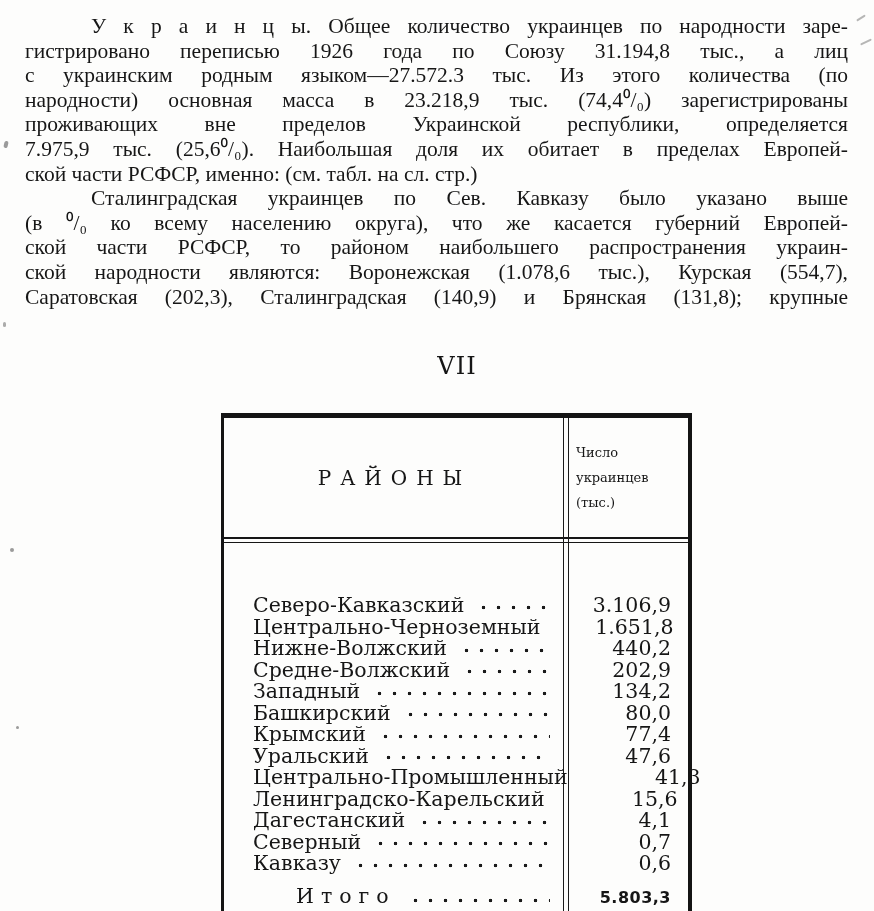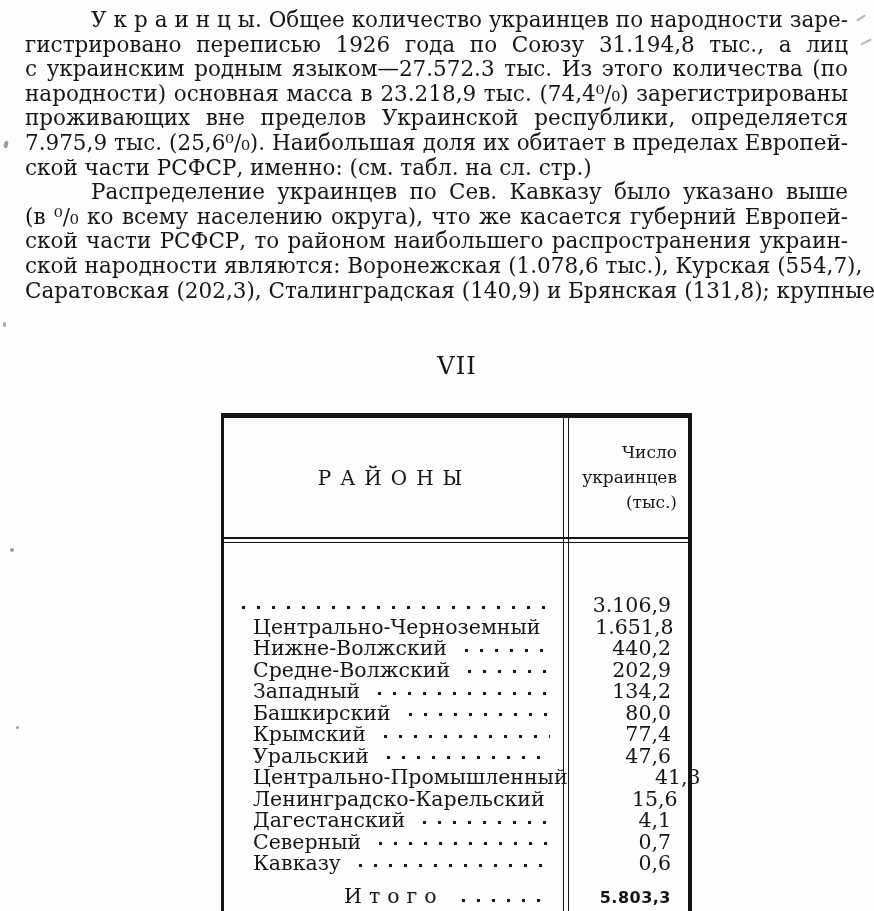--- a/index.html
+++ b/index.html
@@ -7,21 +7,21 @@
     position: relative;
     width: 874px; height: 911px;
     margin: 0 auto;
     background: #fdfdfc;
     font-family: "DejaVu Serif", serif;
     color: #161616;
     overflow: hidden;
   }
 
   
-  .text-block { position:absolute; top:8px; left:25px; width:823px; }
+  .text-block { position:absolute; top:14px; left:25px; width:823px;font-family:Liberation Serif, serif; }
   .pline {
     font-size: 21.5px;
     line-height: 24.6px;
     height: 24.6px;
     text-align: justify;
     text-align-last: justify;
     white-space: nowrap;
     overflow: visible;
   }
   .pline.indent { text-indent: 66px; }
@@ -48,21 +48,21 @@
     border-left:1.5px solid #1a1a1a;
     border-right:1.5px solid #1a1a1a;
   }
   .thead { position:relative; height:119px; display:flex; }
   .th-regions {
     width:341px; display:flex; align-items:center; justify-content:center;
     font-size:20px; letter-spacing:9px; box-sizing:border-box;
   }
   .th-count {
     flex:1; display:flex; align-items:center; justify-content:center;
-    text-align:right; font-size:17px; line-height:25px; padding:14px 11px;
+    text-align:left; font-size:13px; line-height:25px; padding:14px 11px;
   }
   .double-rule {
     height:6px; box-sizing:border-box;
     border-top:2.5px solid #161616;
     border-bottom:1.3px solid #161616;
   }
   .tbody { padding-top:50px; position:relative; }
   .trow { display:flex; align-items:baseline; height:21.5px; font-size:20.5px; }
   .rname { flex:0 0 auto; padding-left:29px; white-space:nowrap; }
   .dots {
@@ -71,21 +71,21 @@
     background-image: radial-gradient(circle, #1b1b1b 1.55px, rgba(27,27,27,0) 2.05px);
     background-size: 15px 5px;
     background-repeat: repeat-x;
     background-position: 0 50%;
   }
   .rval {
     flex:0 0 auto; width:124px; box-sizing:border-box;
     text-align:right; padding-right:17px;
   }
   .trow.total { margin-top:11px; height:24px; }
-  .total-label { padding-left:120px; letter-spacing:7px; }
+  .total-label { padding-left:72px; letter-spacing:7px; }
   .trow.total .rval {
     font-family:"DejaVu Sans", sans-serif;
     font-weight:700; font-size:16px; letter-spacing:0.5px;
   }
 
   
   .speck { position:absolute; background:#4a4a4a; border-radius:50%; opacity:.55; }
   .speck.s1 { left:4px;  top:141px; width:4px; height:7px; border-radius:2px; transform:rotate(14deg); }
   .speck.s2 { left:10px; top:548px; width:4px; height:4px; }
   .speck.s3 { left:16px; top:726px; width:3px; height:3px; }
@@ -99,41 +99,42 @@
 <div class="page">
 
   <div class="text-block">
     <div class="pline indent">У к р а и н ц ы. Общее количество украинцев по народности заре-</div>
     <div class="pline">гистрировано переписью 1926 года по Союзу 31.194,8 тыс., а лиц</div>
     <div class="pline">с украинским родным языком—27.572.3 тыс. Из этого количества (по</div>
     <div class="pline">народности) основная масса в 23.218,9 тыс. (74,4⁰/₀) зарегистрированы</div>
     <div class="pline">проживающих вне пределов Украинской республики, определяется</div>
     <div class="pline">7.975,9 тыс. (25,6⁰/₀). Наибольшая доля их обитает в пределах Европей-</div>
     <div class="pline endline">ской части РСФСР, именно: (см. табл. на сл. стр.)</div>
-    <div class="pline indent">Распределение украинцев по Сев. Кавказу было указано выше</div>
+    <div class="pline indent">Сталинградская украинцев по Сев. Кавказу было указано выше</div>
     <div class="pline">(в ⁰/₀ ко всему населению округа), что же касается губерний Европей-</div>
     <div class="pline">ской части РСФСР, то районом наибольшего распространения украин-</div>
     <div class="pline">ской народности являются: Воронежская (1.078,6 тыс.), Курская (554,7),</div>
     <div class="pline">Саратовская (202,3), Сталинградская (140,9) и Брянская (131,8); крупные</div>
   </div>
 
   <div class="table-number">VII</div>
 
   <div class="stat-table">
     <div class="col-divider"></div>
 
     <div class="thead">
       <div class="th-regions">РАЙОНЫ</div>
       <div class="th-count">Число украинцев (тыс.)</div>
     </div>
 
     <div class="double-rule"></div>
 
     <div class="tbody">
       <div class="trow">
+        <span class="rname">Северо-Кавказский</span>
         <span class="dots"></span>
         <span class="rval">3.106,9</span>
       </div>
       <div class="trow">
         <span class="rname">Центрально-Черноземный</span>
         <span class="dots"></span>
         <span class="rval">1.651,8</span>
       </div>
       <div class="trow">
         <span class="rname">Нижне-Волжский</span>

